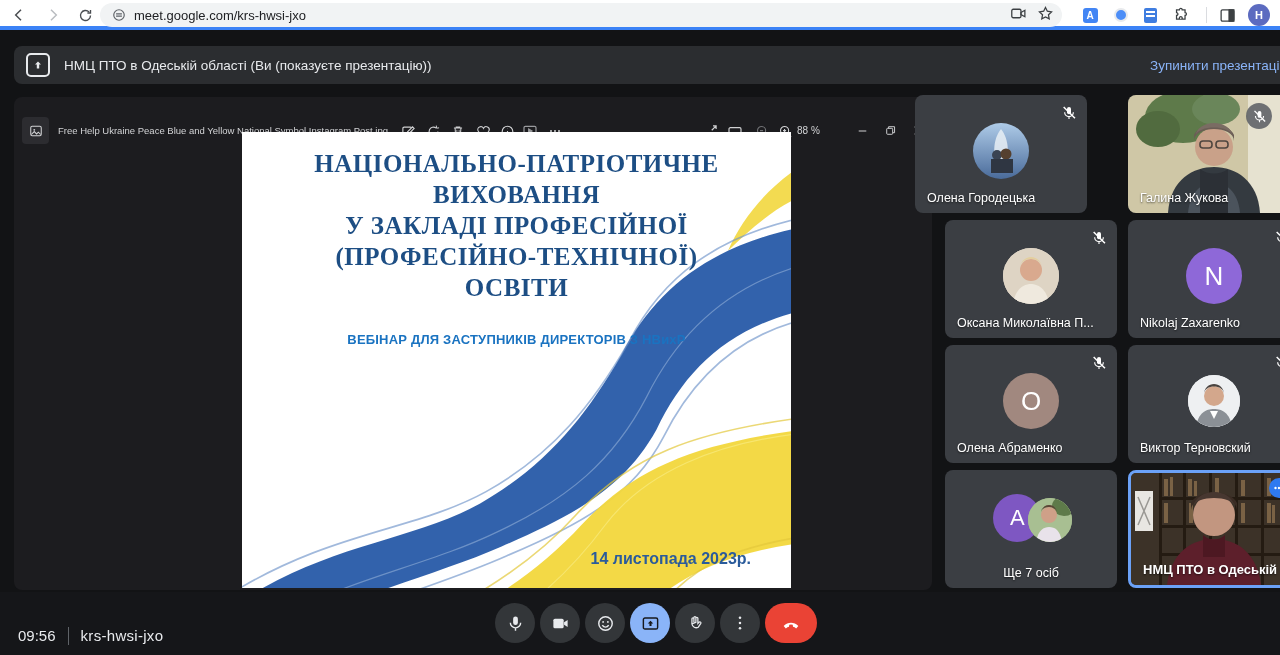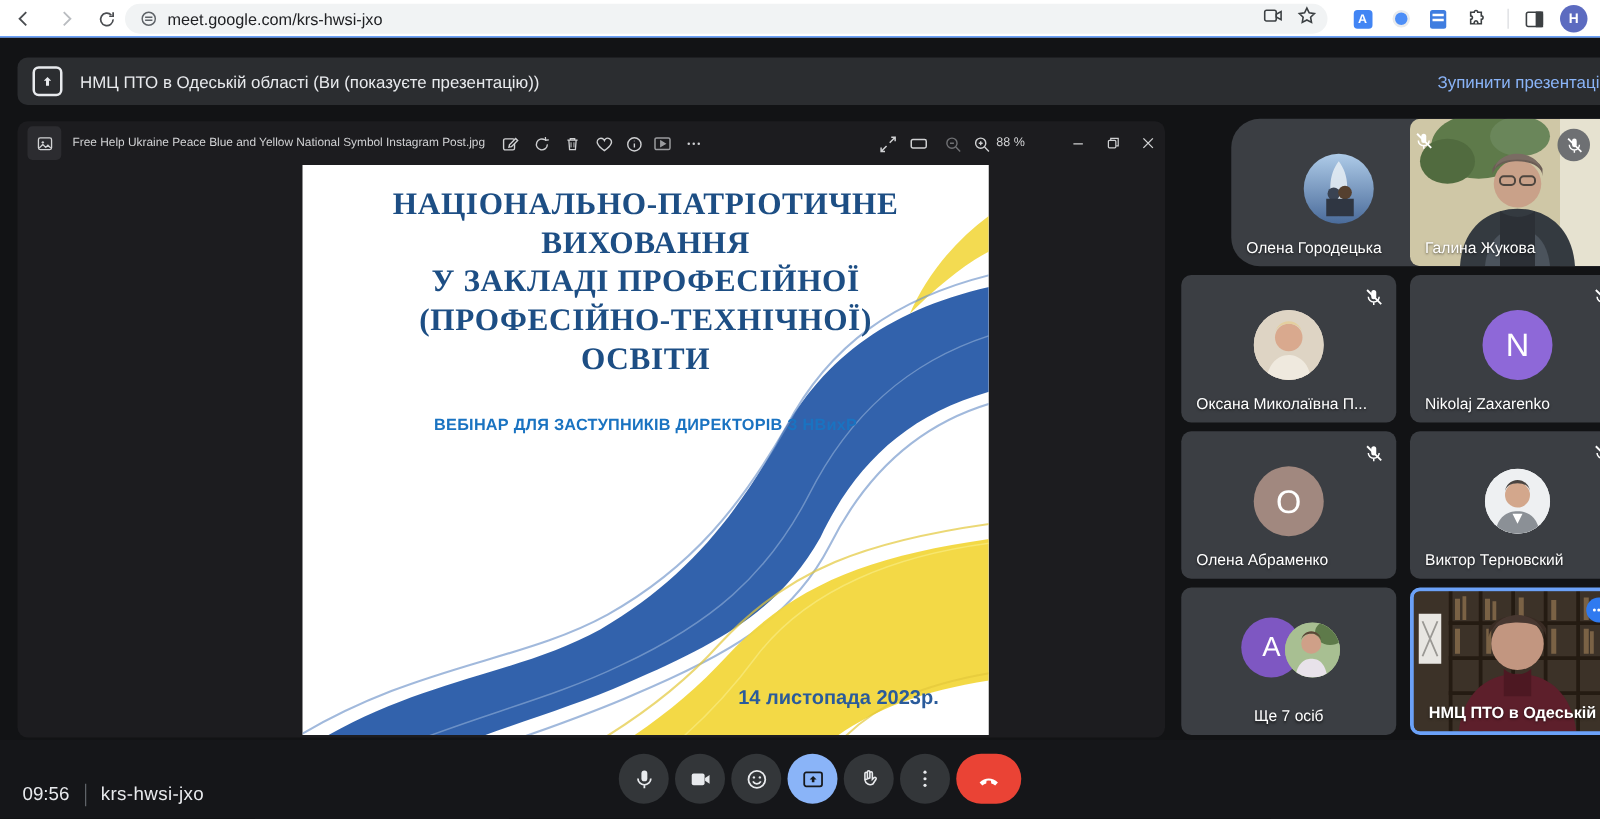--- a/index.html
+++ b/index.html
@@ -1,21 +1,21 @@
 <!DOCTYPE html>
 <html><head>
 <meta charset="utf-8">
 <style>
   * { margin:0; padding:0; box-sizing:border-box; }
   html,body { width:1280px; height:655px; }
   body { font-family:"Liberation Sans", sans-serif; background:#121315; overflow:hidden; }
   #app { position:relative; width:1280px; height:655px; overflow:hidden; background:#121315; }
 
   
-  .chrome { position:absolute; top:0; left:0; width:1280px; height:30px; background:#ffffff; border-bottom:1px solid #3b82f6; }
+  .chrome { position:absolute; top:0; left:0; width:1280px; height:30px; background:#ffffff; border-bottom:4px solid #3b82f6; }
   .nav-ic { position:absolute; top:4px; width:22px; height:22px; display:flex; align-items:center; justify-content:center; border-radius:50%; }
   .omnibox { position:absolute; left:100px; top:3px; width:962px; height:24px; background:#f1f3f4; border-radius:13px; display:flex; align-items:center; }
   .omni-url { font-size:13px; color:#202124; margin-left:8px; white-space:nowrap; }
   .tune-ic { margin-left:12px; display:flex; }
   .omni-right { position:absolute; right:8px; top:0; height:24px; display:flex; align-items:center; gap:10px; }
   .ext-ic { position:absolute; top:4px; width:22px; height:22px; display:flex; align-items:center; justify-content:center; }
   .chrome-divider { position:absolute; left:1206px; top:7px; width:1px; height:16px; background:#dadce0; }
   .profile-avatar { position:absolute; left:1248px; top:4px; width:22px; height:22px; border-radius:50%; background:#5c6bc0; color:#fff; font-size:11px; font-weight:bold; display:flex; align-items:center; justify-content:center; }
   .blue-dot-ext { width:14px; height:14px; border-radius:50%; background:#4d8ef7; border:2px solid #e8eaed; }
   .translate-ext { width:15px; height:15px; border-radius:3px; background:#4285f4; color:#fff; font-size:10px; font-weight:bold; display:flex; align-items:center; justify-content:center; }
@@ -23,21 +23,21 @@
   .doc-ext:after { content:""; position:absolute; left:2px; top:3px; width:9px; height:2px; background:#fff; box-shadow:0 4px 0 #fff; }
 
   
   .banner { position:absolute; left:14px; top:46px; width:1300px; height:38px; background:#2b2d30; border-radius:8px; }
   .present-box { position:absolute; left:12px; top:7px; width:24px; height:24px; border:2px solid #e8eaed; border-radius:5px; display:flex; align-items:center; justify-content:center; }
   .banner-title { position:absolute; left:50px; top:0; height:38px; display:flex; align-items:center; color:#e8eaed; font-size:13.5px; font-weight:500; white-space:nowrap; }
   .stop-link { position:absolute; left:1136px; top:0; height:38px; display:flex; align-items:center; color:#8ab4f8; font-size:13.5px; font-weight:500; white-space:nowrap; cursor:pointer; }
 
   
   .viewer { position:absolute; left:14px; top:97px; width:918px; height:493px; background:#1c1c1f; border-radius:8px; overflow:hidden; }
-  .v-titlebar { position:absolute; left:0; top:0; width:100%; height:35px;text-align:right; }
+  .v-titlebar { position:absolute; left:0; top:16px; width:100%; height:35px;text-align:right; }
   .v-appicon { position:absolute; left:8px; top:4px; width:27px; height:27px; background:#2c2c30; border-radius:4px; display:flex; align-items:center; justify-content:center; }
   .v-filename { position:absolute; left:44px; top:0; height:35px; display:flex; align-items:center; font-size:9.5px; color:#d2d3d5; white-space:nowrap; }
   .v-ic { position:absolute; top:8px; width:20px; height:20px; display:flex; align-items:center; justify-content:center; cursor:pointer; }
   .v-zoom { position:absolute; left:783px; top:0; height:35px; display:flex; align-items:center; font-size:10px; color:#d2d3d5; }
   .v-win { position:absolute; top:6px; width:24px; height:22px; display:flex; align-items:center; justify-content:center; cursor:pointer; }
 
   
   .slide { position:absolute; left:228px; top:35px; width:549px; height:456px; background:#ffffff; overflow:hidden; }
   .slide-title { position:relative; z-index:2; padding-top:16px; text-align:center; font-family:"Liberation Serif", serif; font-weight:bold; font-size:25px; line-height:31px; color:#1d4e84; letter-spacing:.5px; }
   .slide-sub { position:absolute; z-index:2; top:200px; left:0; width:100%; text-align:center; font-size:13px; font-weight:bold; color:#1a73c1; letter-spacing:.2px; }
@@ -261,21 +261,21 @@
         <div>ВИХОВАННЯ</div>
         <div>У ЗАКЛАДІ ПРОФЕСІЙНОЇ</div>
         <div>(ПРОФЕСІЙНО-ТЕХНІЧНОЇ)</div>
         <div>ОСВІТИ</div>
       </div>
       <div class="slide-sub">ВЕБІНАР ДЛЯ ЗАСТУПНИКІВ ДИРЕКТОРІВ З НВихР</div>
       <div class="slide-date">14 листопада 2023р.</div>
     </div>
   </div>
 
-  <div class="tile" style="left:985px; top:95px;border-radius:23px;">
+  <div class="tile" style="left:915px; top:95px;">
     <div class="avatar-circle" style="background:linear-gradient(180deg,#aecbe8 0%,#4a6b9a 100%);">
       <svg width="56" height="56" viewBox="0 0 56 56">
           <path d="M28 6 C20 16,18 34,28 50 C38 34,36 16,28 6Z" fill="#e8eef5" opacity=".85"></path>
           <circle cx="24" cy="32" r="5" fill="#3a4352"></circle>
           <circle cx="33" cy="31" r="5.5" fill="#55402f"></circle>
           <rect x="18" y="36" width="22" height="14" fill="#2f3642"></rect>
         </svg>
     </div>
     <span class="mic-off">
       <svg width="16" height="16" viewBox="0 0 24 24" fill="none" stroke="#fff" stroke-width="1.8">

